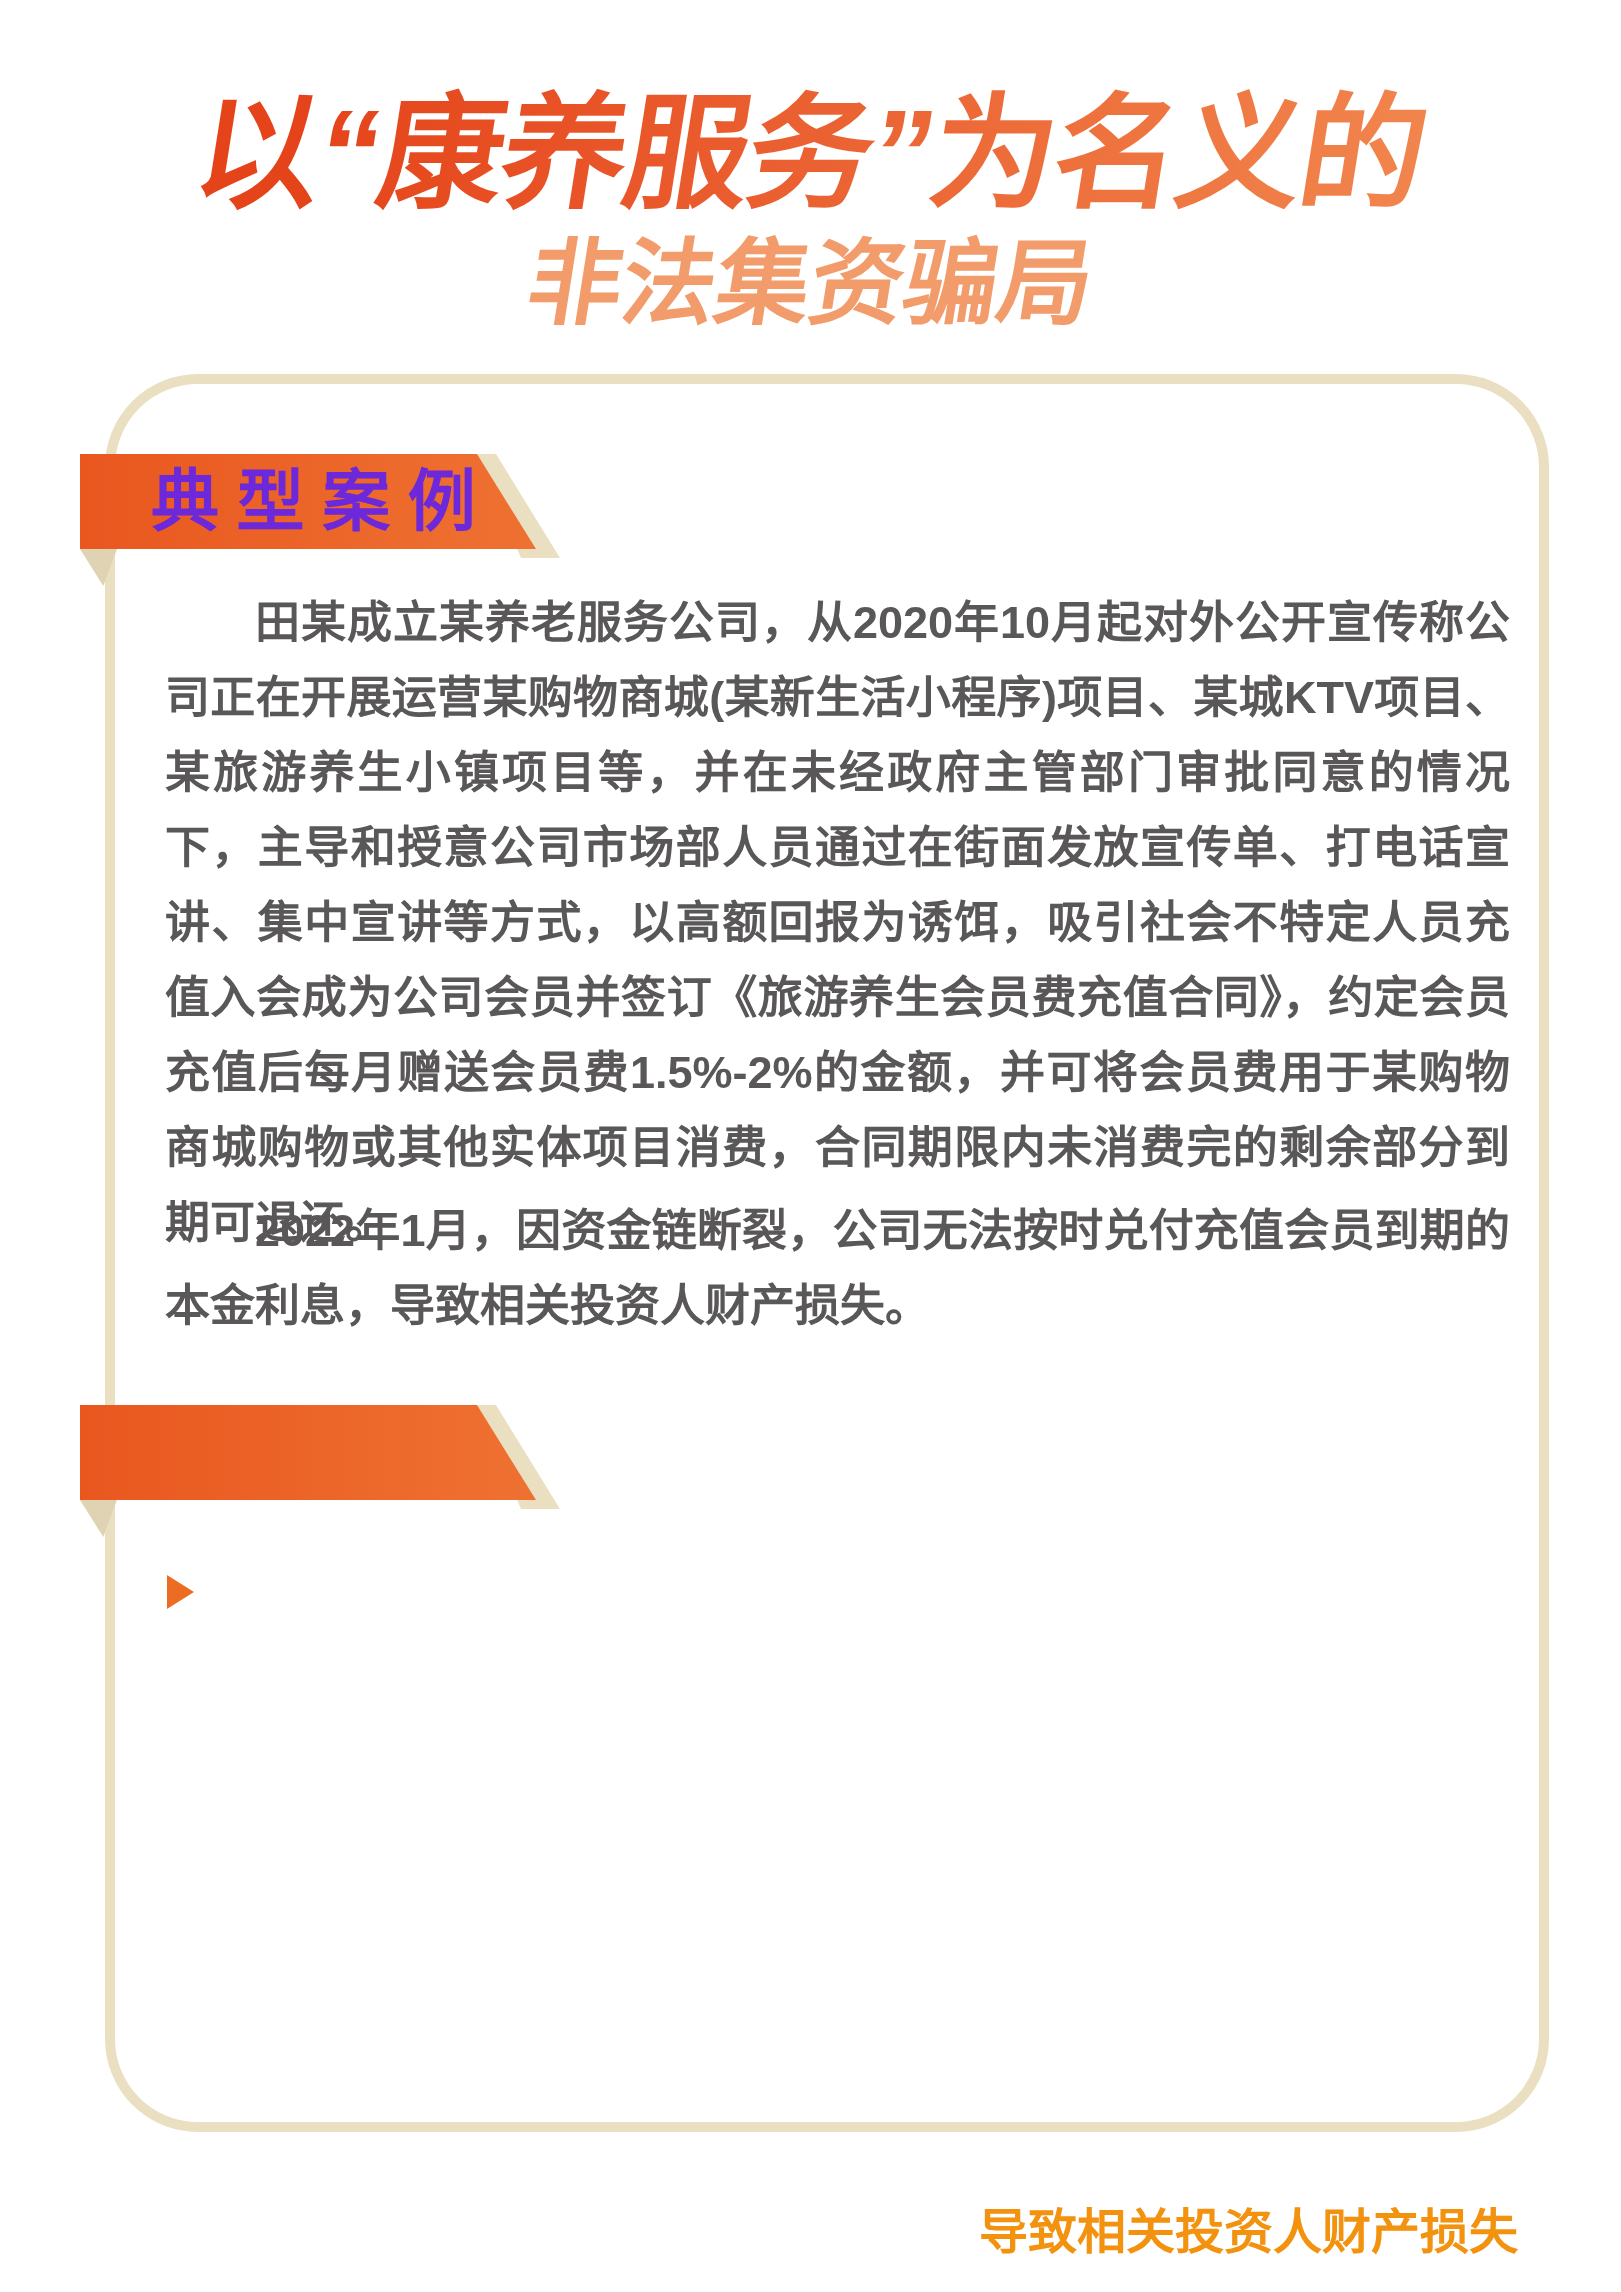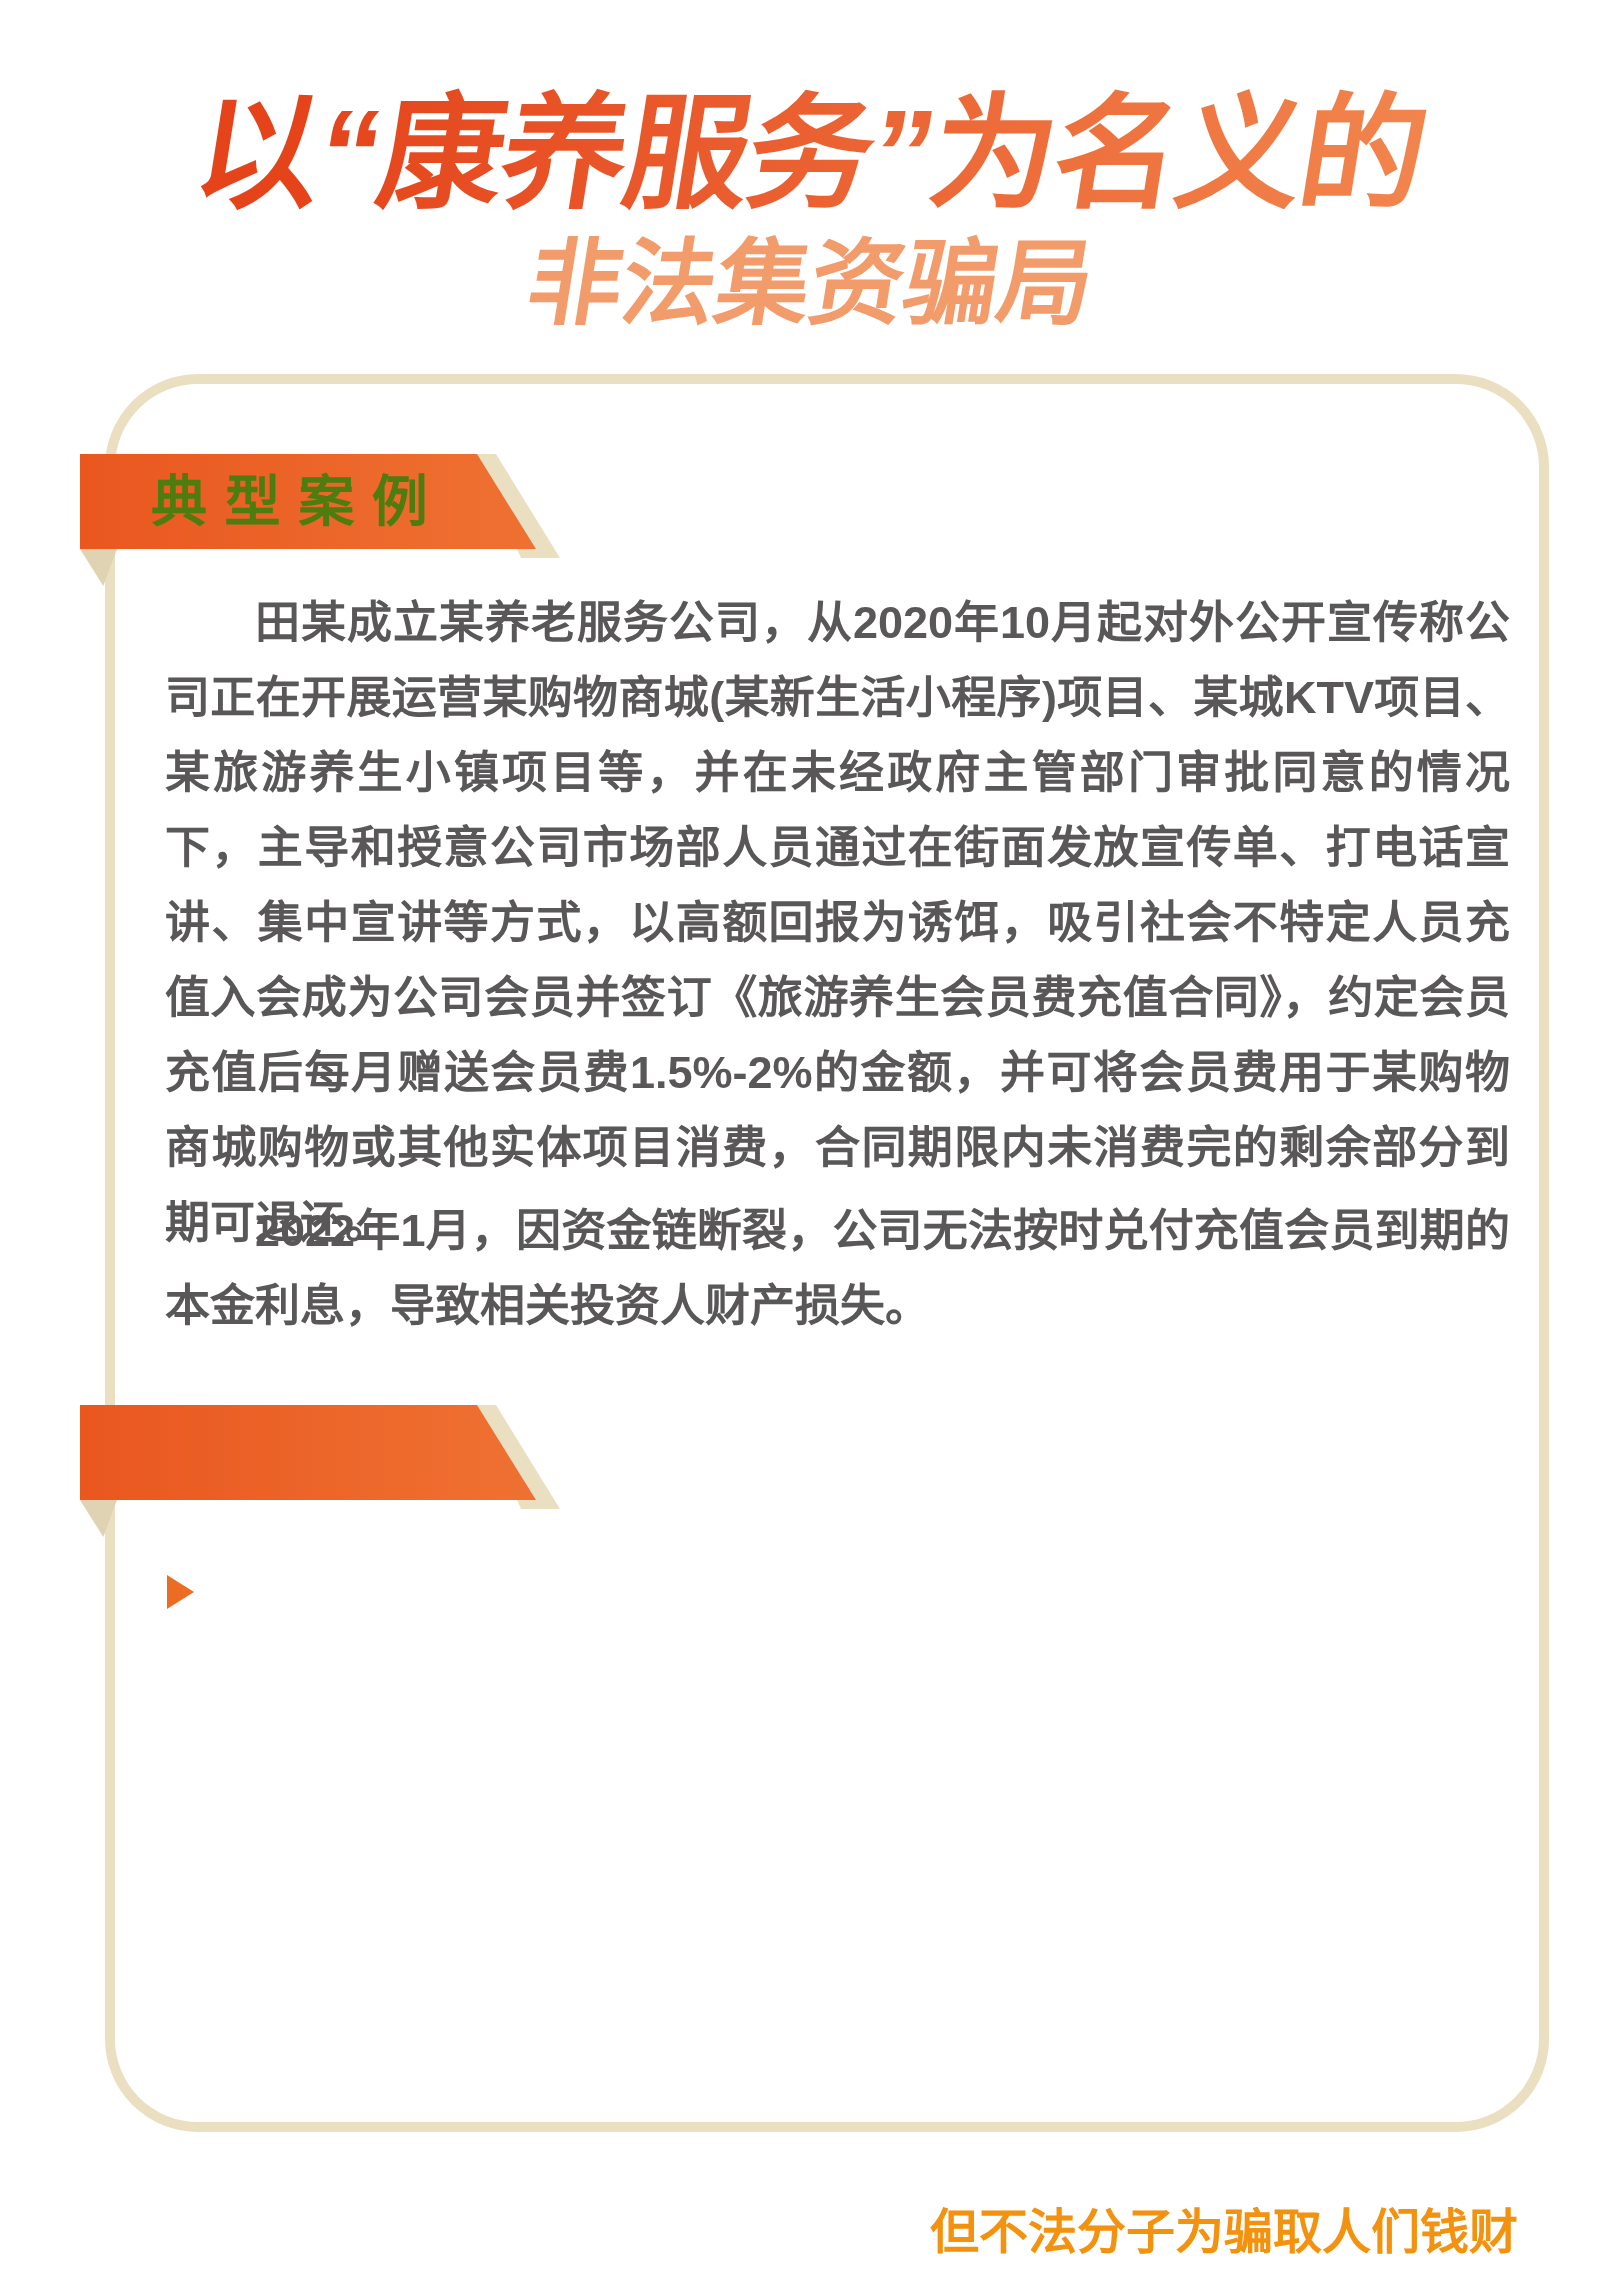--- a/index.html
+++ b/index.html
@@ -61,22 +61,22 @@
     clip-path:polygon(0 0, 397px 0, 456px 95px, 0 95px);
   }
   .banner-tail {
     position:absolute; left:0; top:95px; width:37px; height:37px;
     background:#E0D3B4;
     clip-path:polygon(0 0, 100% 0, 63% 100%);
   }
   .banner-heading {
     position:absolute; left:71px; top:0; height:98px;
     line-height:95px; white-space:nowrap;
-    font-size:56px; font-weight:900; letter-spacing:17.6px;
-    color:#4d7c0f;
+    font-size:68px; font-weight:900; letter-spacing:17.6px;
+    color:#6d28d9;
   }
 
   
   .para {
     position:absolute; left:165px; width:1345px;
     font-size:45px; line-height:75px; font-weight:700;
     color:#595757;
     text-align:justify;
     text-indent:2em;
   }
@@ -119,16 +119,16 @@
   <div class="para" style="top:1193px">2022年1月，因资金链断裂，公司无法按时兑付充值会员到期的本金利息，导致相关投资人财产损失。</div>
 
   <div class="banner" style="top:1405px">
     <div class="banner-back"></div>
     <div class="banner-face"></div>
     <div class="banner-tail"></div>
   </div>
 
   <div class="bullet-triangle"></div>
 
-  <div class="footer-credit">但不法分子为骗取人们钱财</div>
+  <div class="footer-credit">导致相关投资人财产损失</div>
 
 </div>
 
 
 </body></html>

